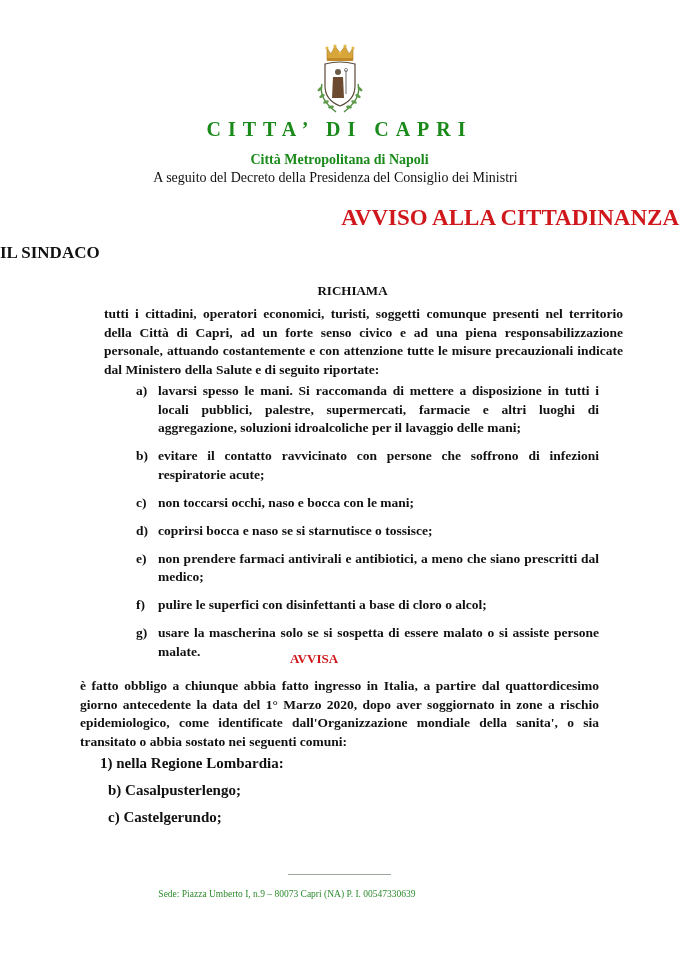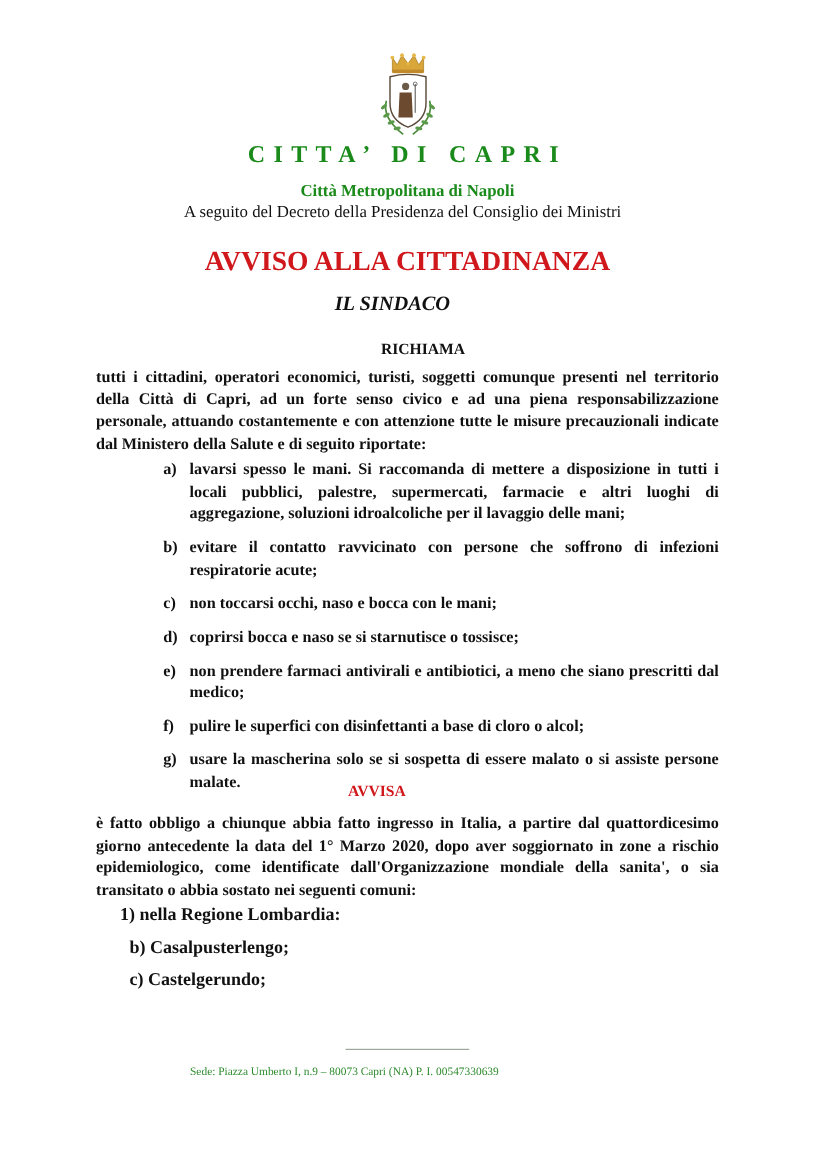--- a/index.html
+++ b/index.html
@@ -14,37 +14,37 @@
     }
     .city-sub {
       position: absolute; left: 0; width: 679px; top: 152px; text-align: center;
       font-size: 14px; font-weight: bold; color: #1a8a1a;
     }
     .decree {
       position: absolute; left: 0; width: 671px; top: 170px; text-align: center;
       font-size: 14px; color: #111;
     }
     .main-title {
-      position: absolute; left: 0; width: 679px; top: 205px; text-align: center;
+      position: absolute; left: 0; width: 679px; top: 205px; text-align: right;
       font-size: 23px; font-weight: bold; color: #d0181c;
     }
     .sindaco {
-      position: absolute; left: 0; width: 654px; top: 243px; text-align: center;
-      font-size: 17px; font-weight: bold; color: #111; font-style: italic;
+      position: absolute; left: 0; width: 654px; top: 243px; text-align: left;
+      font-size: 17px; font-weight: bold; color: #111;
     }
     .richiama {
       position: absolute; left: 0; width: 679px; top: 283px; text-align: center;
       font-size: 13px; font-weight: bold; color: #111; padding-left: 26px;
     }
     .para {
       position: absolute; left: 80px; width: 519px;
       font-size: 13.5px; font-weight: bold; line-height: 18.5px;
       text-align: justify; color: #111;
     }
-    .para-1 { top: 305px; }
+    .para-1 { top: 305px; margin-left: 24px; }
     .list { position: absolute; left: 136px; width: 463px; top: 382px; }
     .list-item {
       display: flex; font-size: 13.5px; font-weight: bold; line-height: 18.5px;
       color: #111; margin-bottom: 9.5px;
     }
     .list-item .letter { width: 22px; flex-shrink: 0; }
     .list-item .text { flex: 1; text-align: justify; }
 
     .avvisa {
       position: absolute; left: 0; width: 628px; top: 651px; text-align: center;

